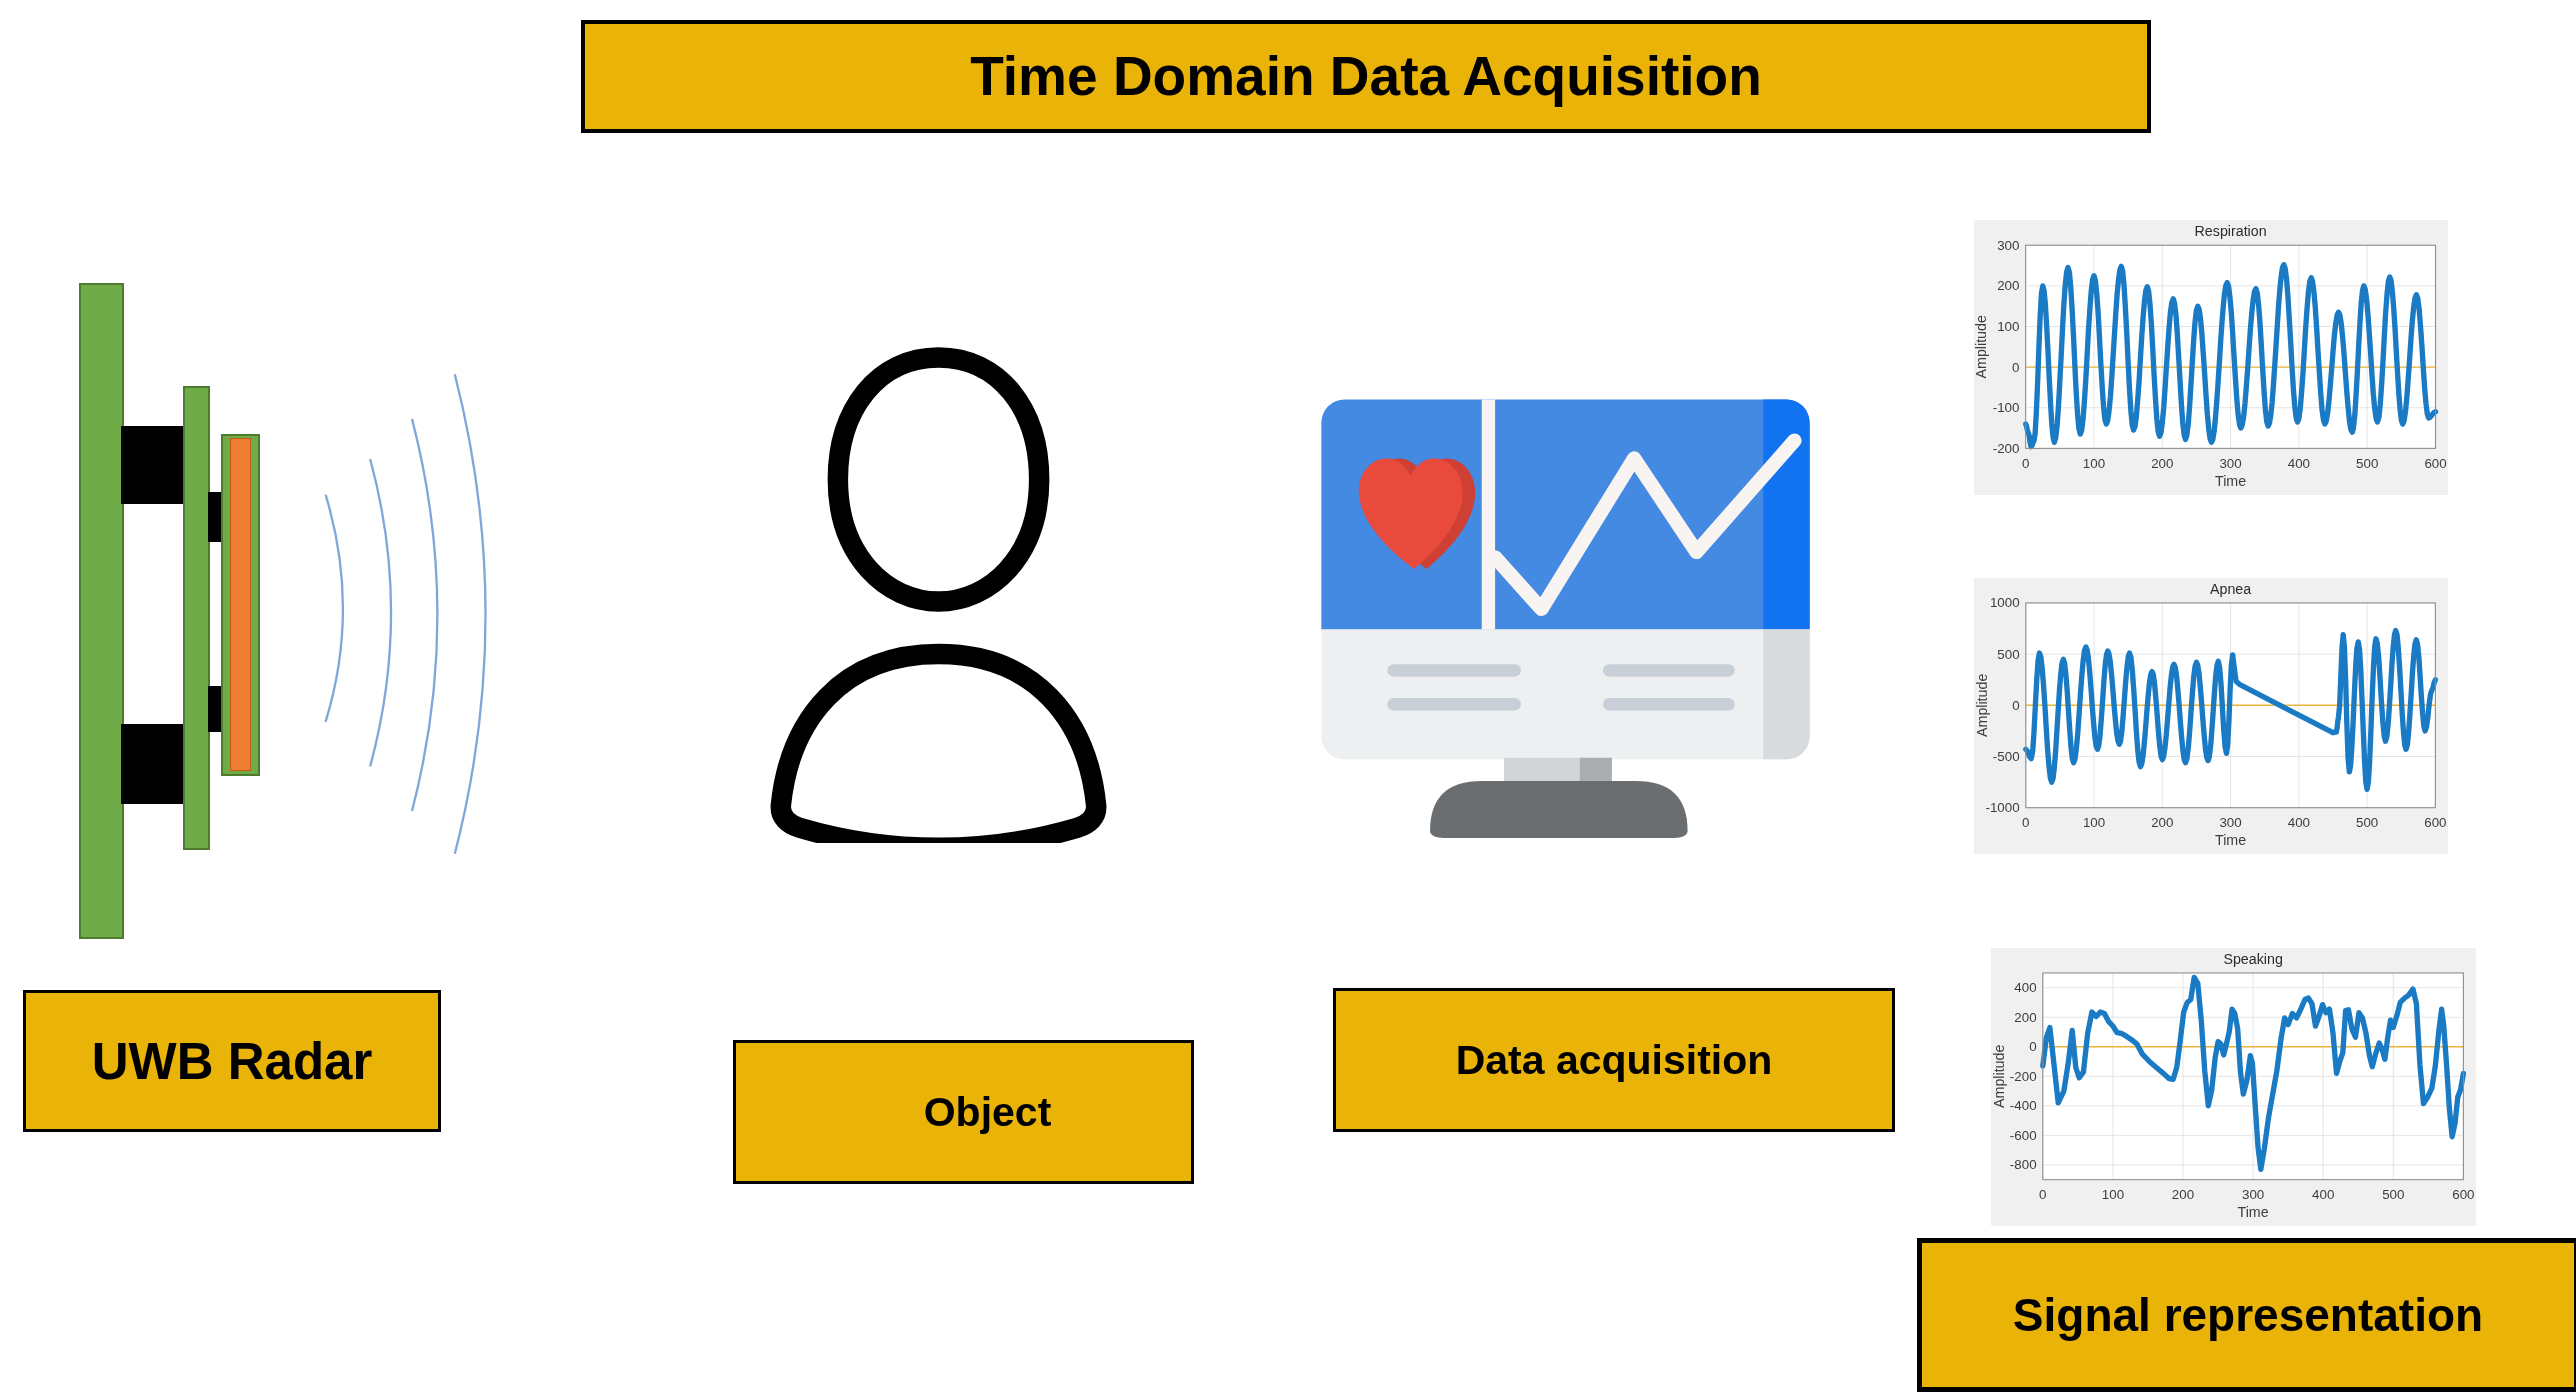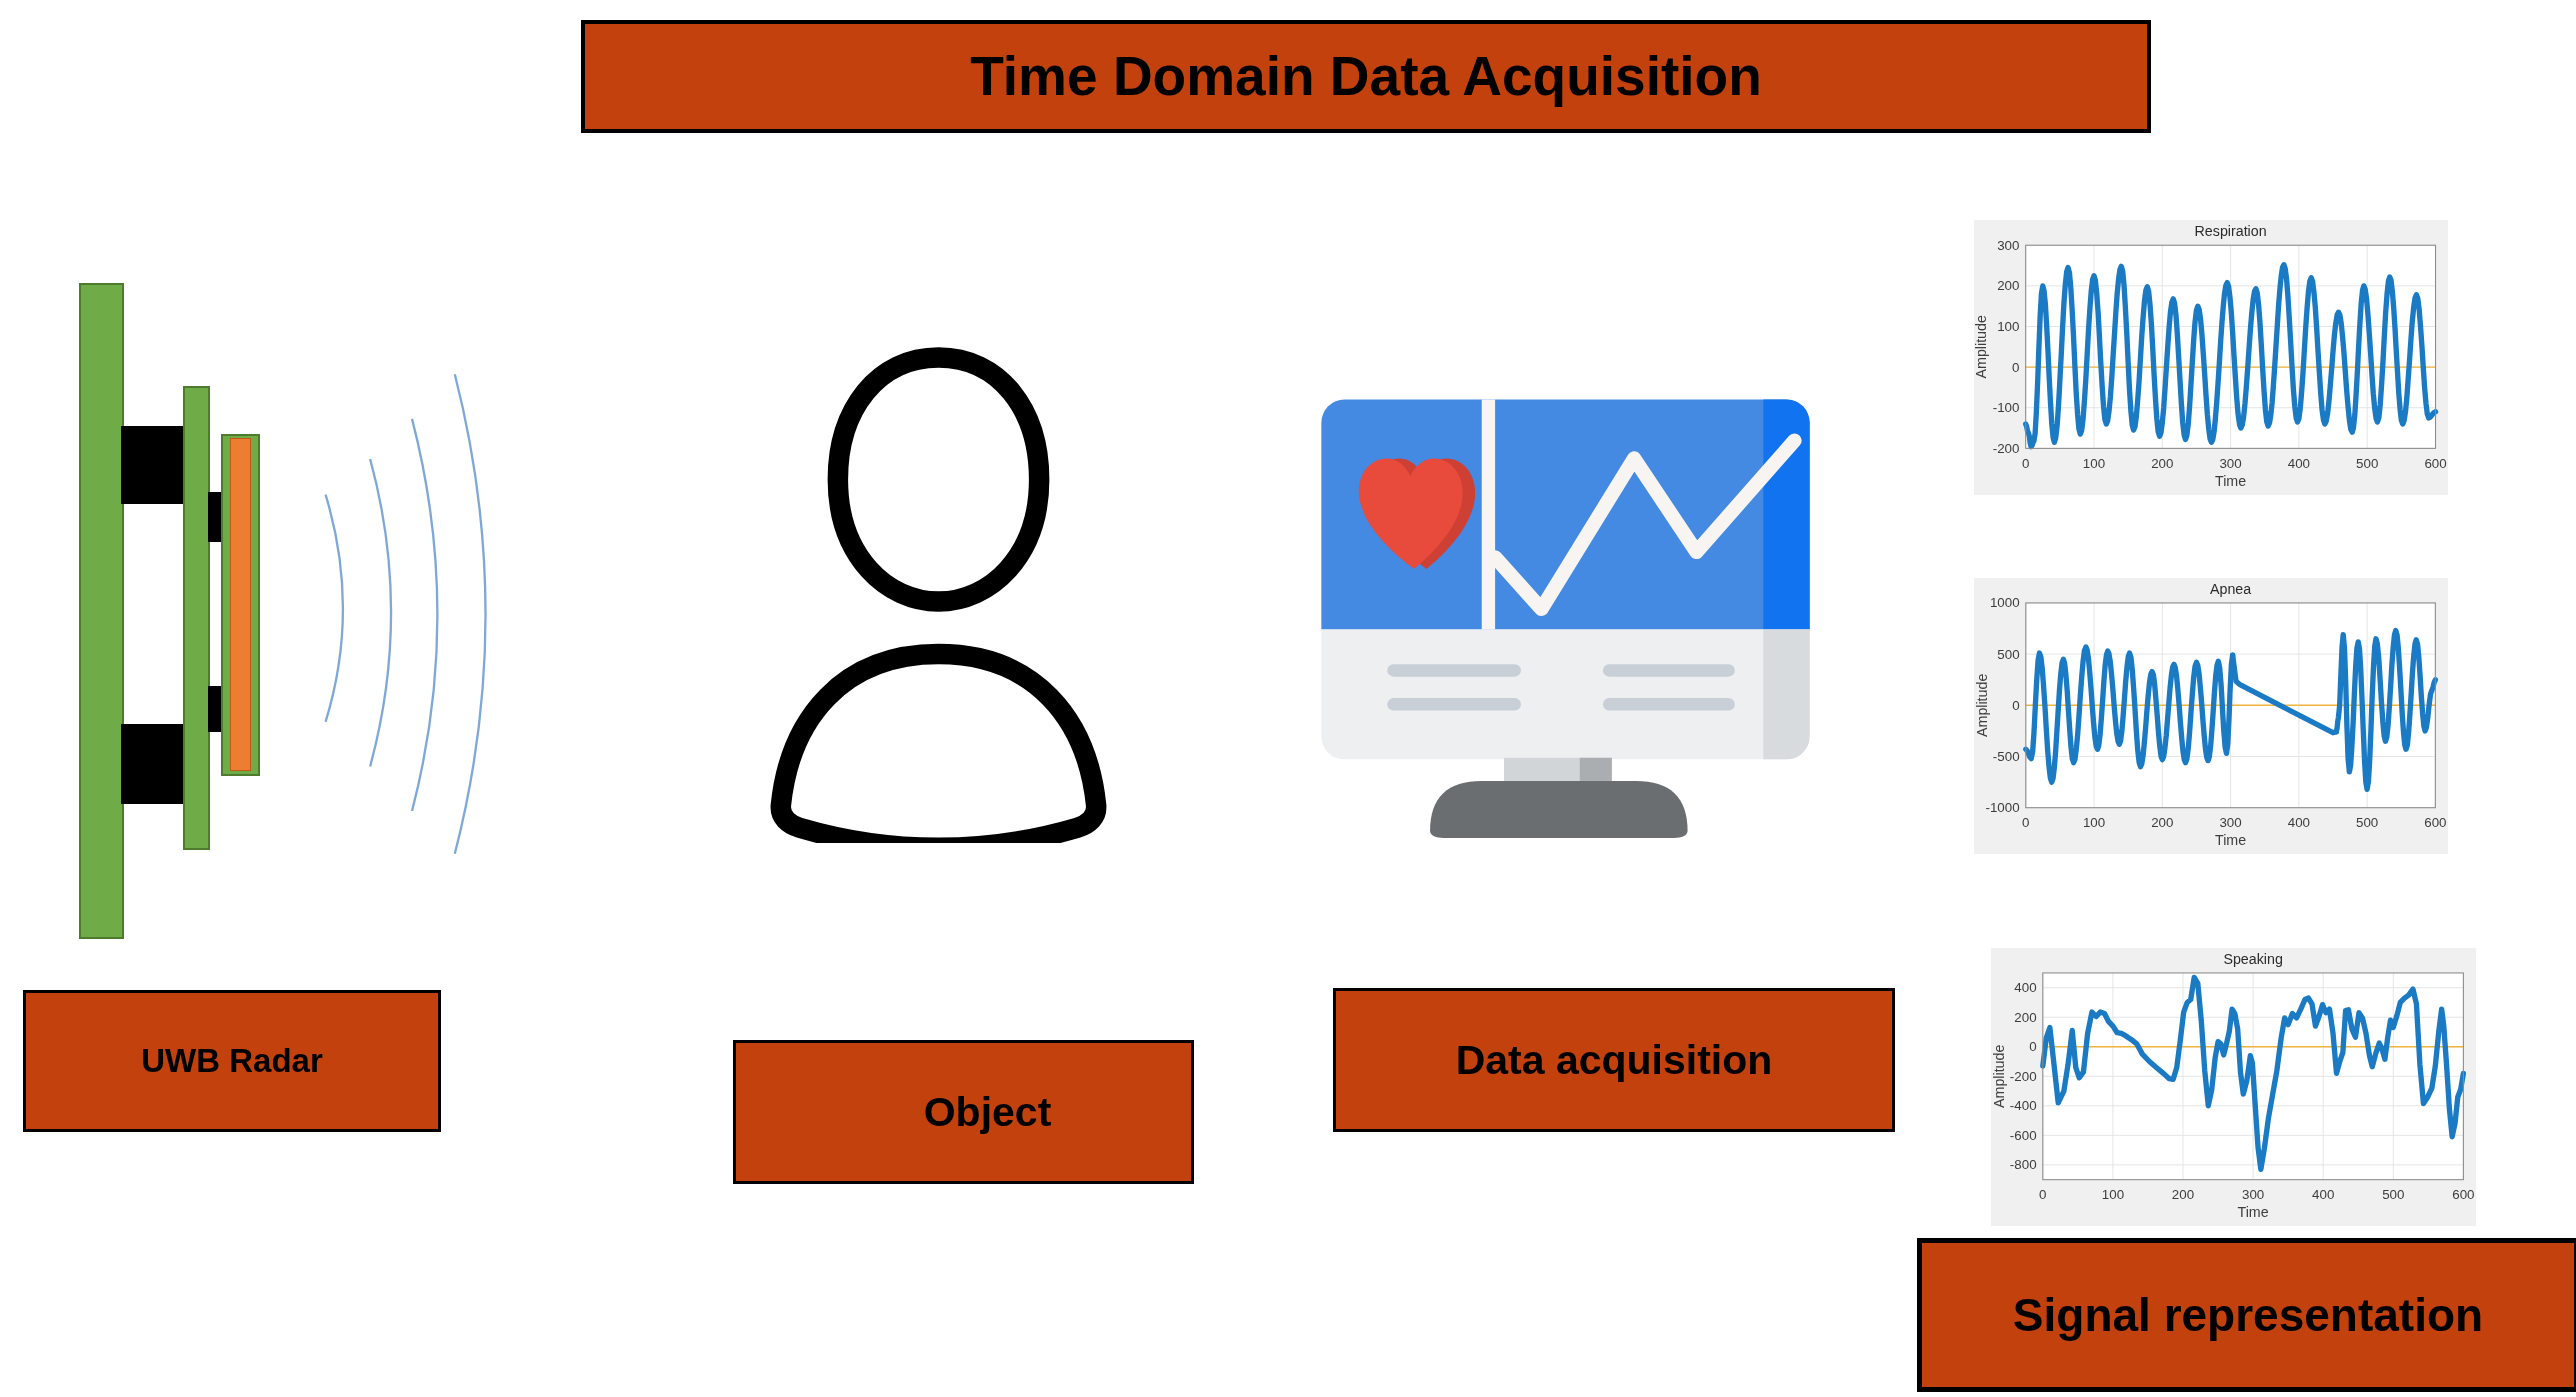--- a/index.html
+++ b/index.html
@@ -1,23 +1,23 @@
 <!DOCTYPE html>
 <html style="--green: #6FAC47; --greenBorder: #4E7B2E; --orange: #ED7D31; --orangeBorder: #BF5B17; --waveBlue: #7FA8D9; --monBlue: #4489E2; --monBlueBright: #1273F0; --monGray: #EDEFF1; --monGrayDark: #D8DBDE; --monLine: #C8CFD6; --divider: #F7F4F2; --heartRed: #E84A3C; --heartRedDark: #CE3F34; --neckGray: #D2D5D8; --neckGrayDark: #ABAEB1; --standGray: #6B6E70; --plotPanel: #F0F0F0; --plotGrid: #E2E2E2; --plotFrame: #8C8C8C; --plotText: #3D3D3D; --plotTitle: #2B2B2B; --plotLine: #1B7AC4; --plotZero: #F0B53C;font-size:14.3px"><head>
 <meta charset="utf-8">
 <style>
   html,body{margin:0;padding:0;background:#ffffff;}
   body{font-family:"Liberation Sans",sans-serif;}
   .canvas{position:relative;width:2576px;height:1397px;background:#ffffff;overflow:hidden;}
 
   
   .label-box{position:absolute;display:flex;align-items:center;justify-content:center;
-             background:#c2410c;color:#000;font-weight:bold;letter-spacing:0px;}
+             background:#eab308;color:#000;font-weight:bold;letter-spacing:0px;}
   .title-box{left:581px;top:19.6px;width:1562px;height:105px;border:4.5px solid #000;font-size:55px;}
-  .uwb-box{left:23px;top:990px;width:412px;height:136px;border:3.6px solid #000;font-size:33px;}
+  .uwb-box{left:23px;top:990px;width:412px;height:136px;border:3.6px solid #000;font-size:51px;}
   .object-box{left:733px;top:1040px;width:407px;height:138px;border:3.6px solid #000;font-size:41px;padding-left:48px;}
   .daq-box{left:1301px;top:988px;width:556px;height:138px;border:3.6px solid #000;font-size:41px;margin-left:32px;}
   .sigrep-box{left:1917px;top:1238px;width:652px;height:144px;border:5.3px solid #000;font-size:46px;}
 
   
   .radar{position:absolute;left:27px;top:267px;width:508px;height:687px;}
   .radar .part{position:absolute;box-sizing:border-box;}
   .g-bar{background:var(--green);border:2.7px solid var(--greenBorder);}
   .blk{background:#000;}
   .bar1{left:52px;top:16px;width:45px;height:656px;}

